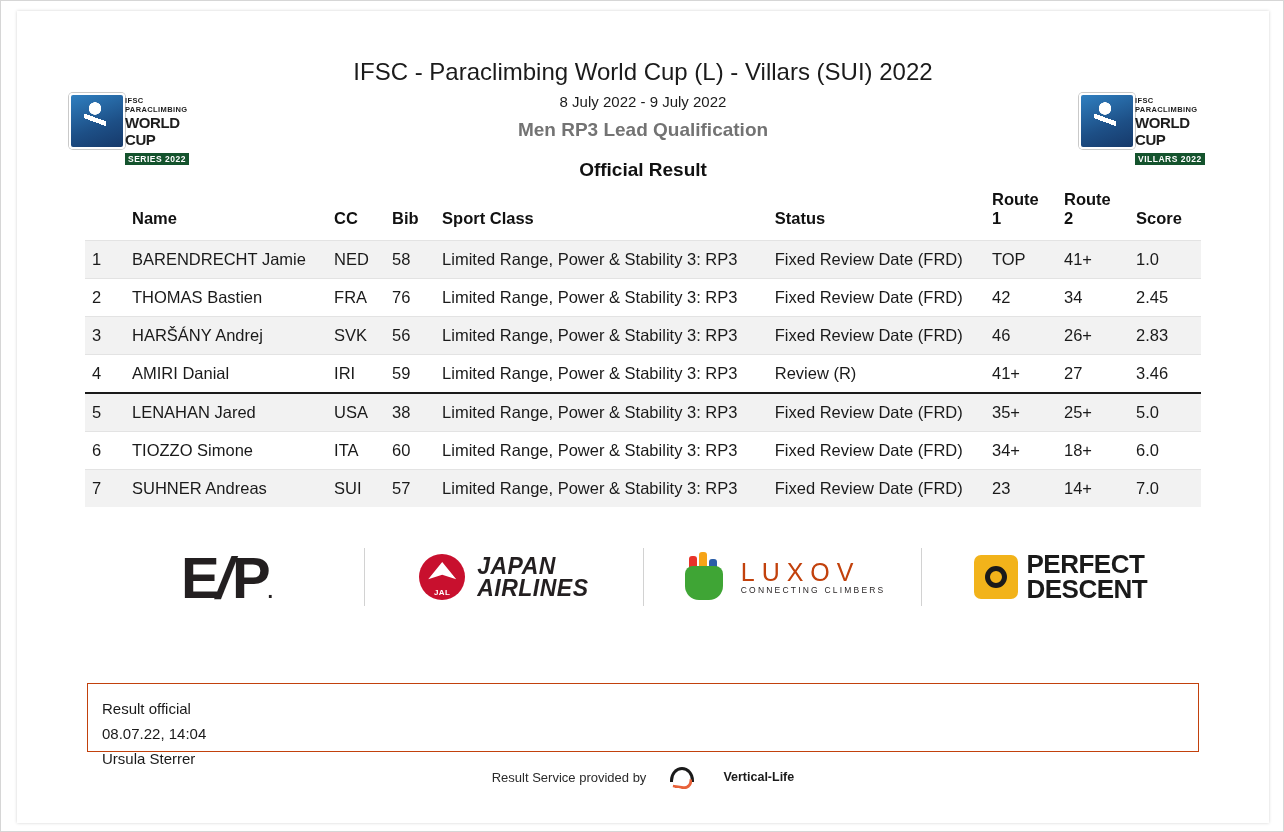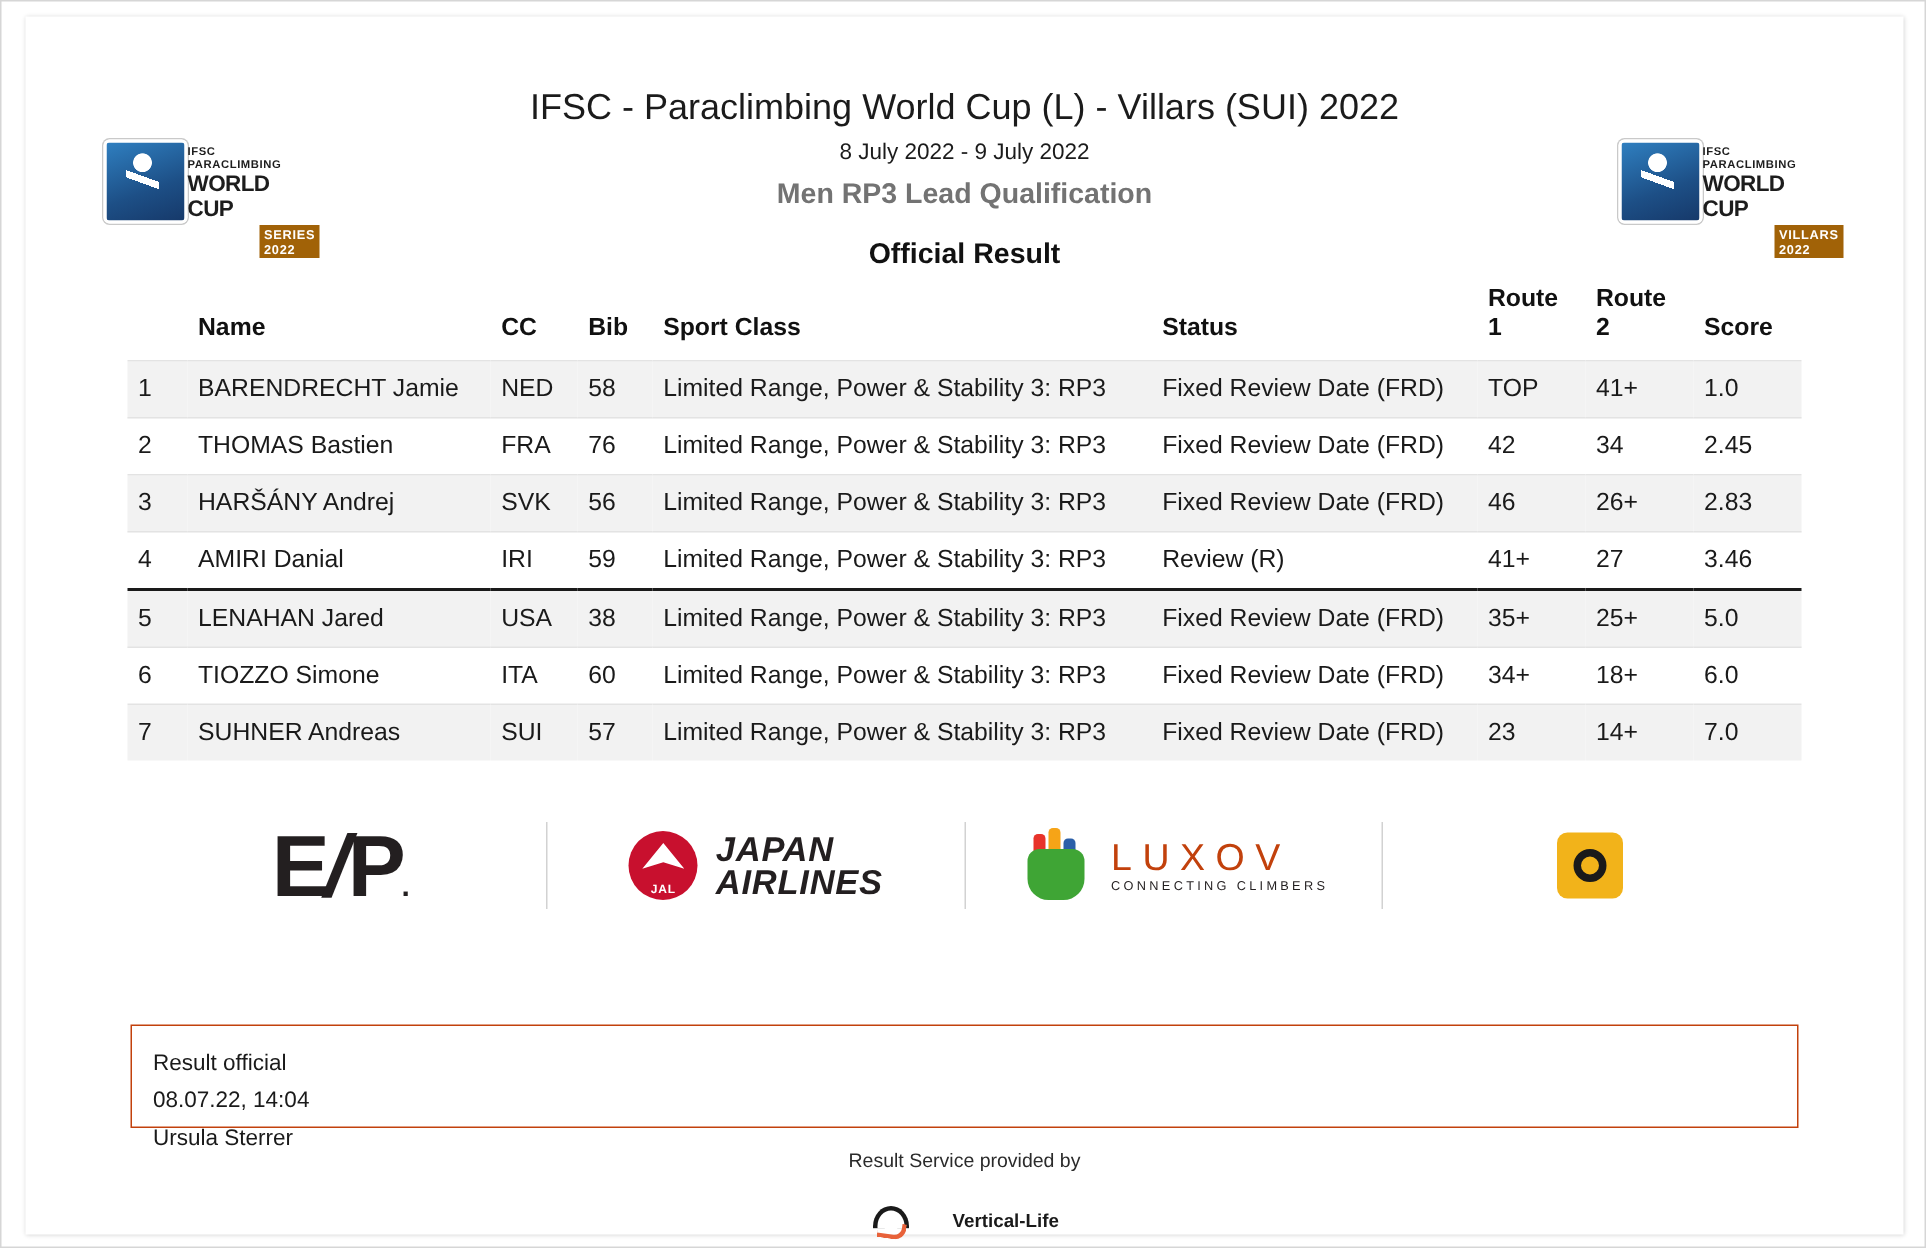--- a/index.html
+++ b/index.html
@@ -105,28 +105,27 @@
   }
   .logo-l2 {
     font-size: 15px;
     font-weight: bold;
     color: #1d1d1d;
     letter-spacing: -.4px;
     line-height: 17px;
   }
   .logo-l3 {
     margin-top: 2px;
-    background: #a16207;
+    background: #14532d;
     color: #fff;
     font-size: 8.5px;
     font-weight: bold;
     letter-spacing: .5px;
     padding: 1px 3px;
     display: inline-block;
-    margin-left: 48px;
   }
 
   
   .table-wrap {
     margin: 8px 68px 0 68px;
   }
   table.results {
     width: 100%;
     border-collapse: collapse;
     font-size: 16.5px;
@@ -292,21 +291,20 @@
     box-sizing: border-box;
   }
 
   
   .footer {
     margin-top: 14px;
     display: flex;
     align-items: center;
     justify-content: center;
     gap: 22px;
-    flex-direction: column;
   }
   .footer-text {
     font-size: 13px;
     color: #2b2b2b;
   }
   .vl {
     display: flex;
     align-items: center;
     gap: 5px;
   }
@@ -497,20 +495,24 @@
           <div>
             <div class="lux-text-main">LUXOV</div>
             <div class="lux-text-sub">CONNECTING CLIMBERS</div>
           </div>
         </div>
       </div>
       <div class="divider"></div>
       <div class="sponsor">
         <div class="pd">
           <div class="pd-mark"></div>
+          <div class="pd-text">
+            <div>PERFECT</div>
+            <div>DESCENT</div>
+          </div>
         </div>
       </div>
     </div>
 
     <div class="official-box">
       <div>Result official</div>
       <div>08.07.22, 14:04</div>
       <div>Ursula Sterrer</div>
     </div>
 

